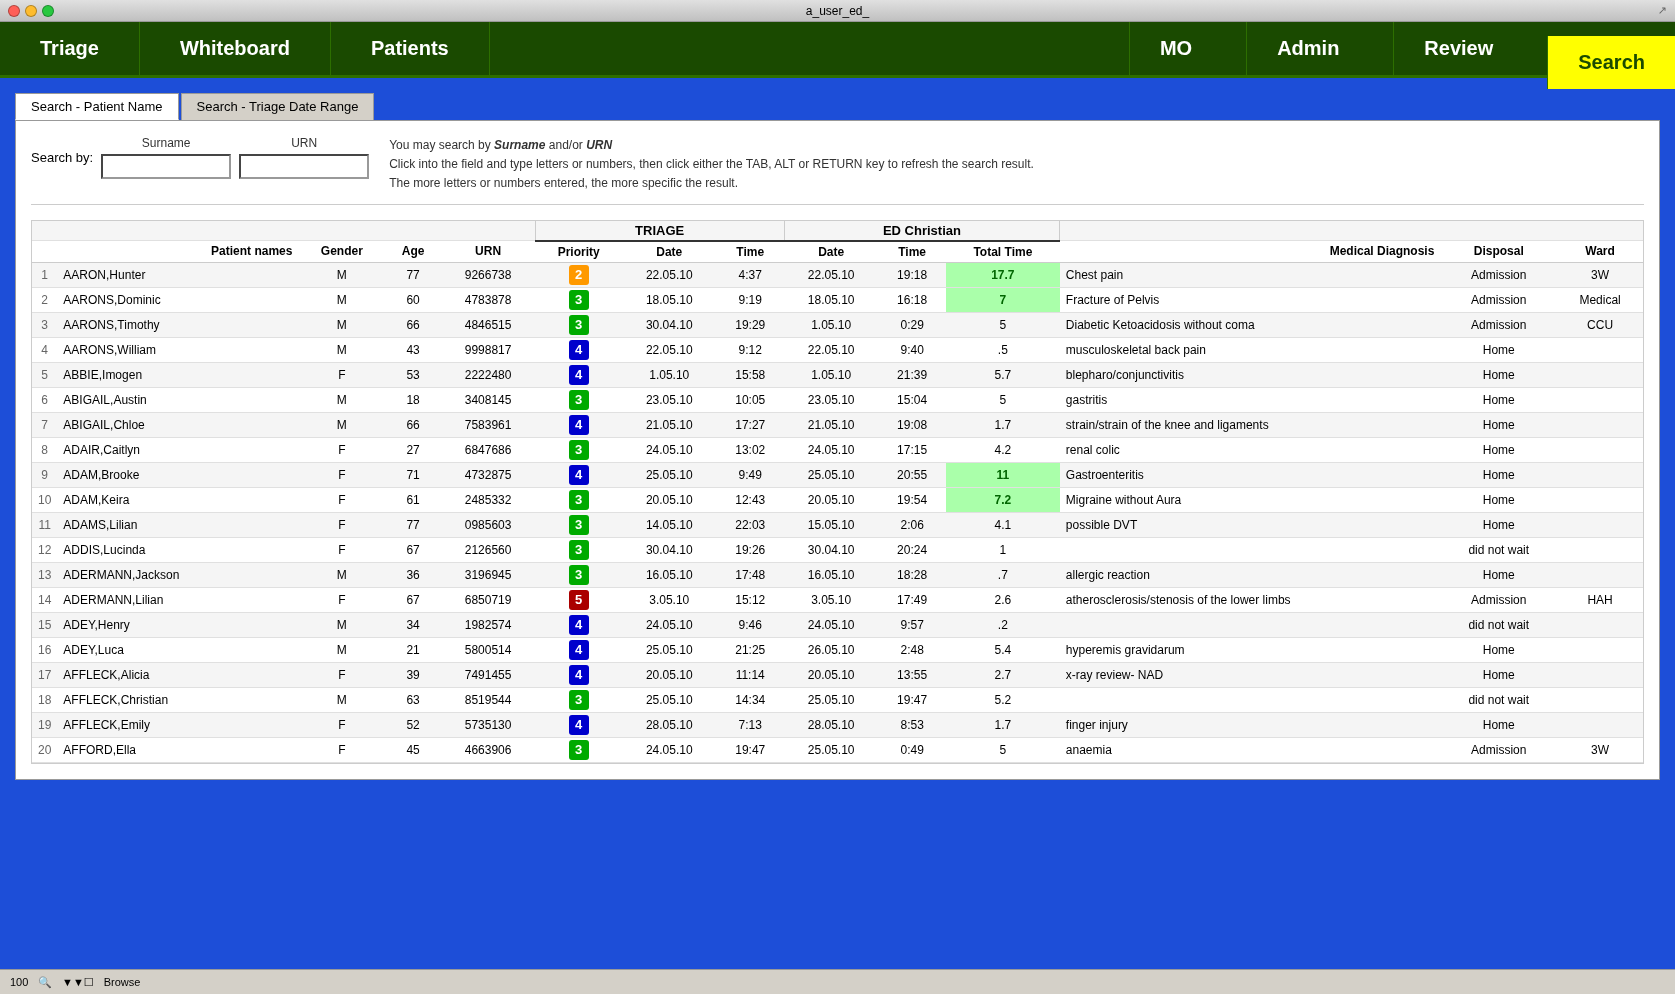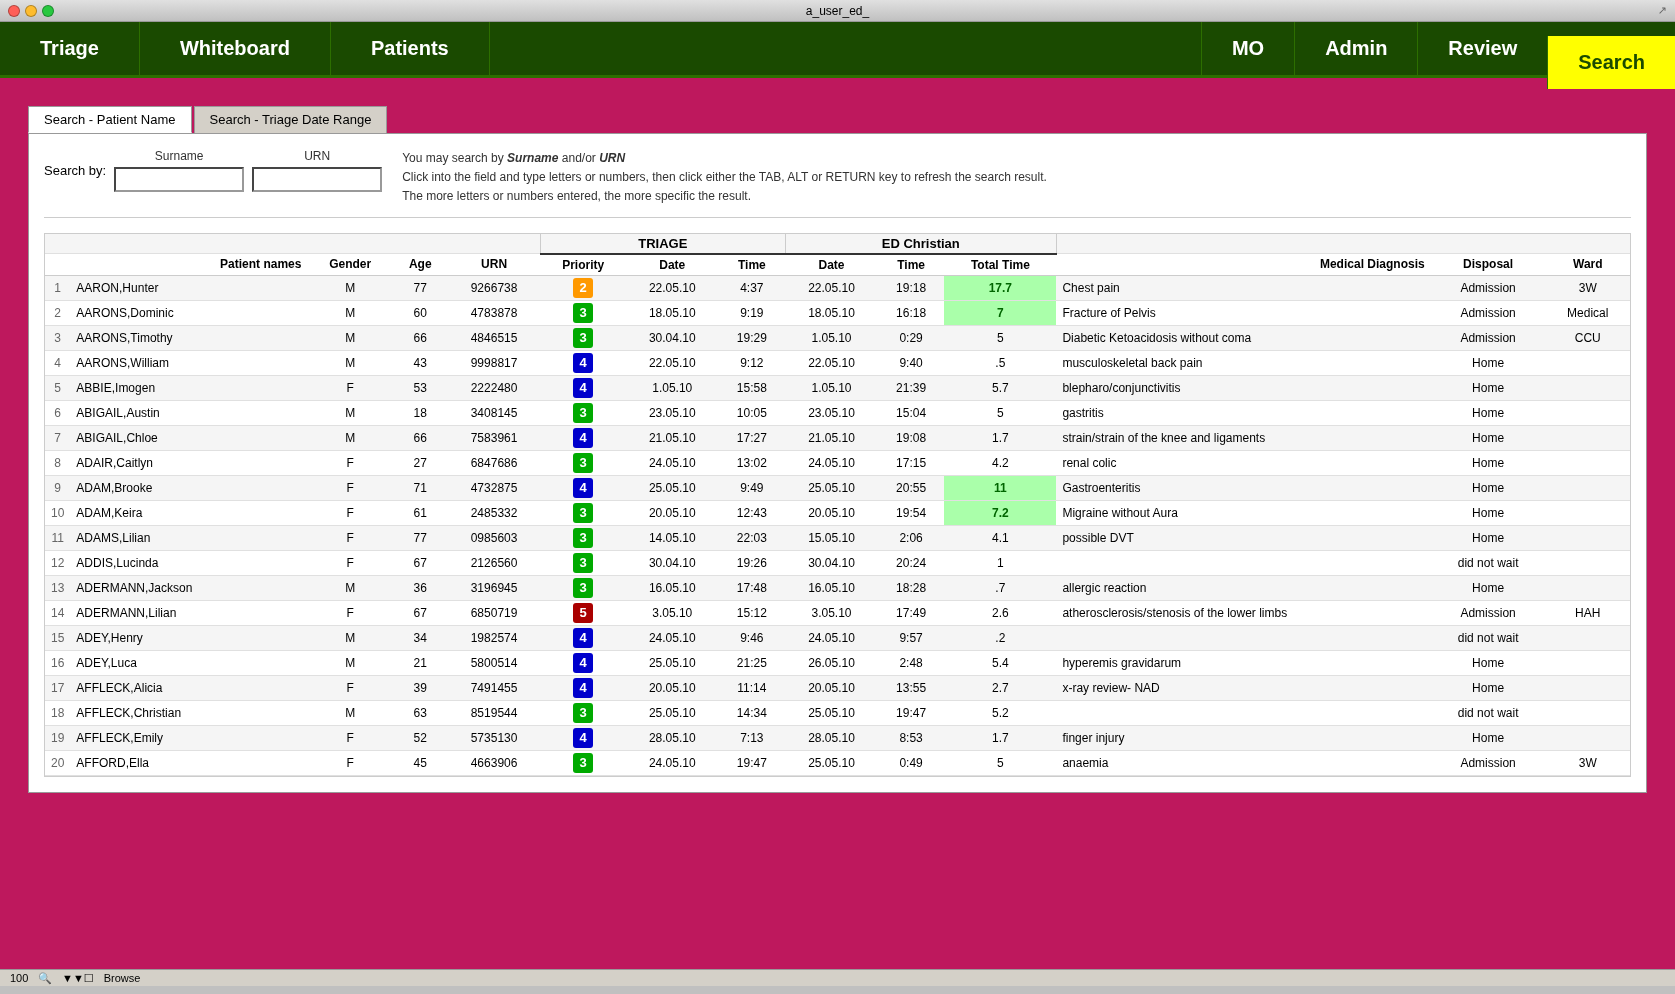--- a/index.html
+++ b/index.html
@@ -54,20 +54,21 @@
       display: flex;
       align-items: center;
       cursor: pointer;
       border-right: 1px solid #2d6e00;
     }
     .nav-spacer { flex: 1; }
     .nav-right {
       display: flex;
       align-items: center;
       height: 100%;
+      gap: 24px;
     }
     .nav-item-right {
       color: white;
       font-size: 20px;
       font-weight: bold;
       padding: 0 30px;
       height: 100%;
       display: flex;
       align-items: center;
       cursor: pointer;
@@ -82,22 +83,22 @@
       height: 100%;
       display: flex;
       align-items: center;
       cursor: pointer;
       border-left: 1px solid #2d6e00;
       margin-top: 27px;
     }
 
     
     .content {
-      background: #be185d;
-      padding: 28px;
+      background: #1d4ed8;
+      padding: 15px;
       height: calc(994px - 22px - 56px - 25px);
     }
 
     
     .tabs {
       display: flex;
       margin-bottom: 0;
     }
     .tab {
       background: #d4d0c8;
@@ -209,21 +210,21 @@
       background: #aaffaa !important;
       color: #006600;
       font-weight: bold;
     }
     .row-num { color: #666; text-align: right; }
     .center { text-align: center; }
 
     
     .statusbar {
       background: #d4d0c8;
-      height: 17px;
+      height: 25px;
       display: flex;
       align-items: center;
       padding: 0 10px;
       font-size: 11px;
       border-top: 1px solid #999;
       gap: 10px;
     }
   </style>
 </head>
 <body>

